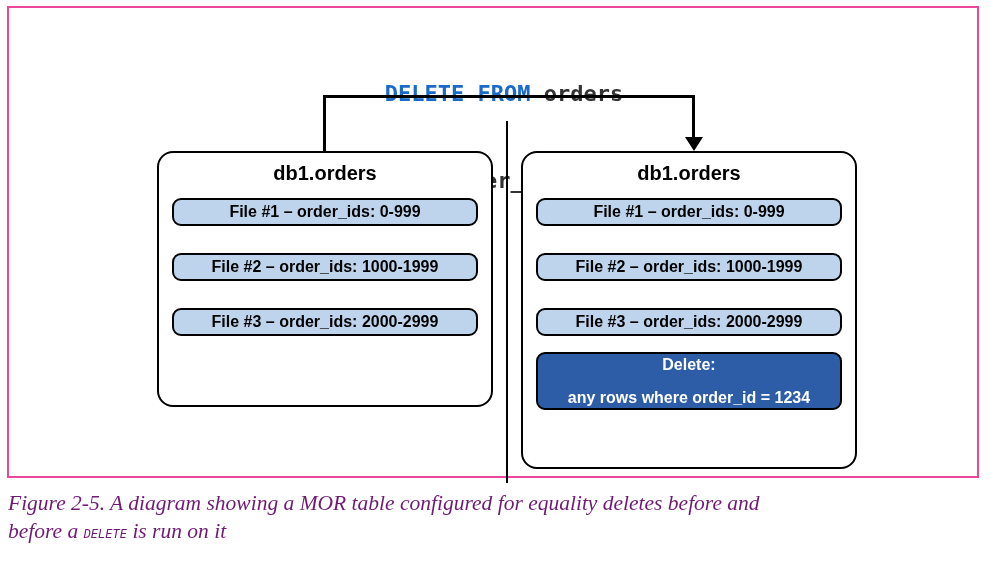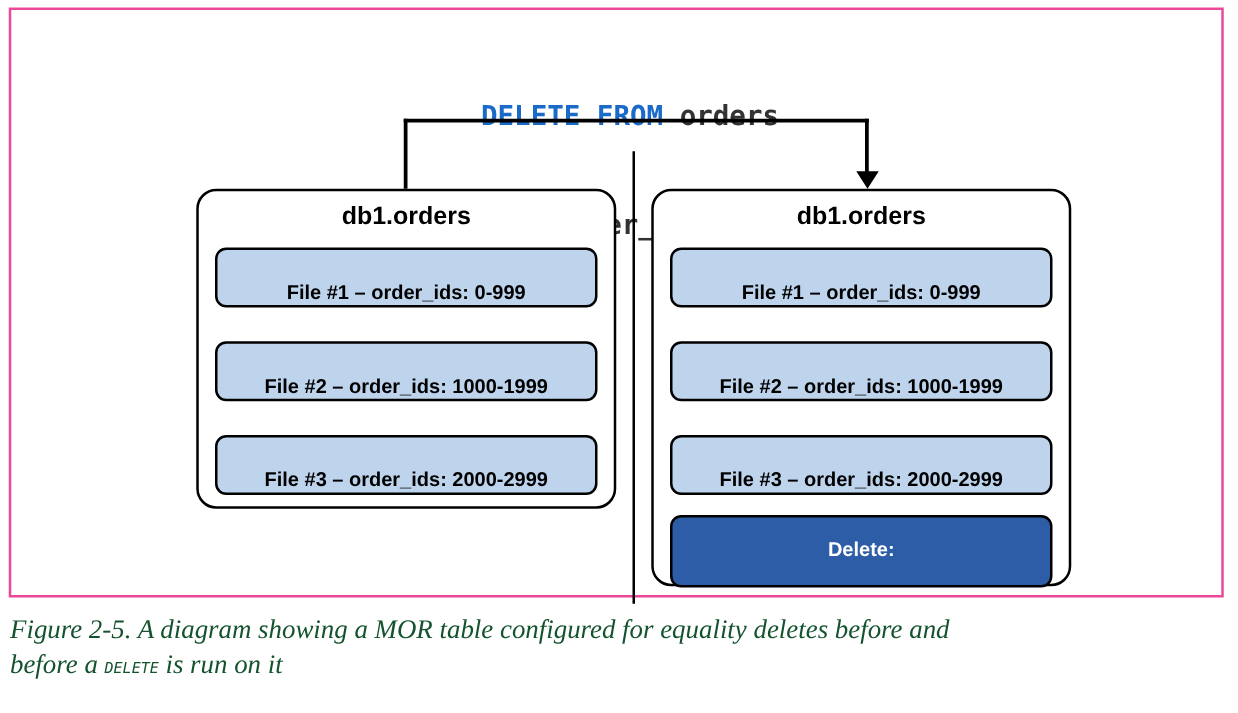--- a/index.html
+++ b/index.html
@@ -40,37 +40,37 @@
   .panel{
     position:absolute;top:143px;width:336px;background:#fff;
     border:2.5px solid #000;border-radius:16px;box-sizing:border-box;
   }
   .panel-before{left:148px;height:256px;}
   .panel-after{left:512px;height:318px;}
   .panel-title{
     margin-top:9px;text-align:center;font-size:20px;font-weight:bold;
   }
   .file-box{
-    margin:27px 13px 0;height:48px;box-sizing:border-box;
+    margin:27px 13px 0;height:28px;box-sizing:border-box;
     background:var(--file-fill);border:2px solid #000;border-radius:9px;
-    display:flex;align-items:flex-end;justify-content:center;
+    display:flex;align-items:center;justify-content:center;
     font-size:16px;font-weight:bold;
   }
   .file-box.first{margin-top:13px;}
   .delete-box{
     margin:16px 13px 0;height:58px;box-sizing:border-box;
     background:var(--delete-fill);border:2px solid #000;border-radius:9px;
-    color:#fff;display:flex;flex-direction:column;align-items:center;justify-content:center;
+    color:#fff;display:flex;flex-direction:column;align-items:center;justify-content:space-between;
     font-size:16px;font-weight:bold;line-height:1.32;
   }
   
   .caption{
     position:absolute;left:8px;top:489px;width:960px;
     font-family:"Liberation Serif",serif;font-style:italic;
-    font-size:21.5px;line-height:1.32;color:#14532d;
+    font-size:21.5px;line-height:1.32;color:#701a75;
   }
   .caption .code{
     font-family:"DejaVu Sans Mono",monospace;font-style:italic;font-size:12px;
   }
 </style>
 </head>
 <body>
 
 <div class="frame">
 
@@ -104,20 +104,21 @@
         <span>File #1 – order_ids: 0-999</span>
       </div>
     <div class="file-box">
         <span>File #2 – order_ids: 1000-1999</span>
       </div>
     <div class="file-box">
         <span>File #3 – order_ids: 2000-2999</span>
       </div>
     <div class="delete-box">
       <div>Delete:</div>
+      <div>any rows where order_id = 1234</div>
     </div>
   </div>
 
 </div>
 
 <div class="caption">
   <div>Figure 2-5. A diagram showing a MOR table configured for equality deletes before and</div>
   <div><span>before a </span><span class="code">DELETE</span><span> is run on it</span></div>
 </div>
 

